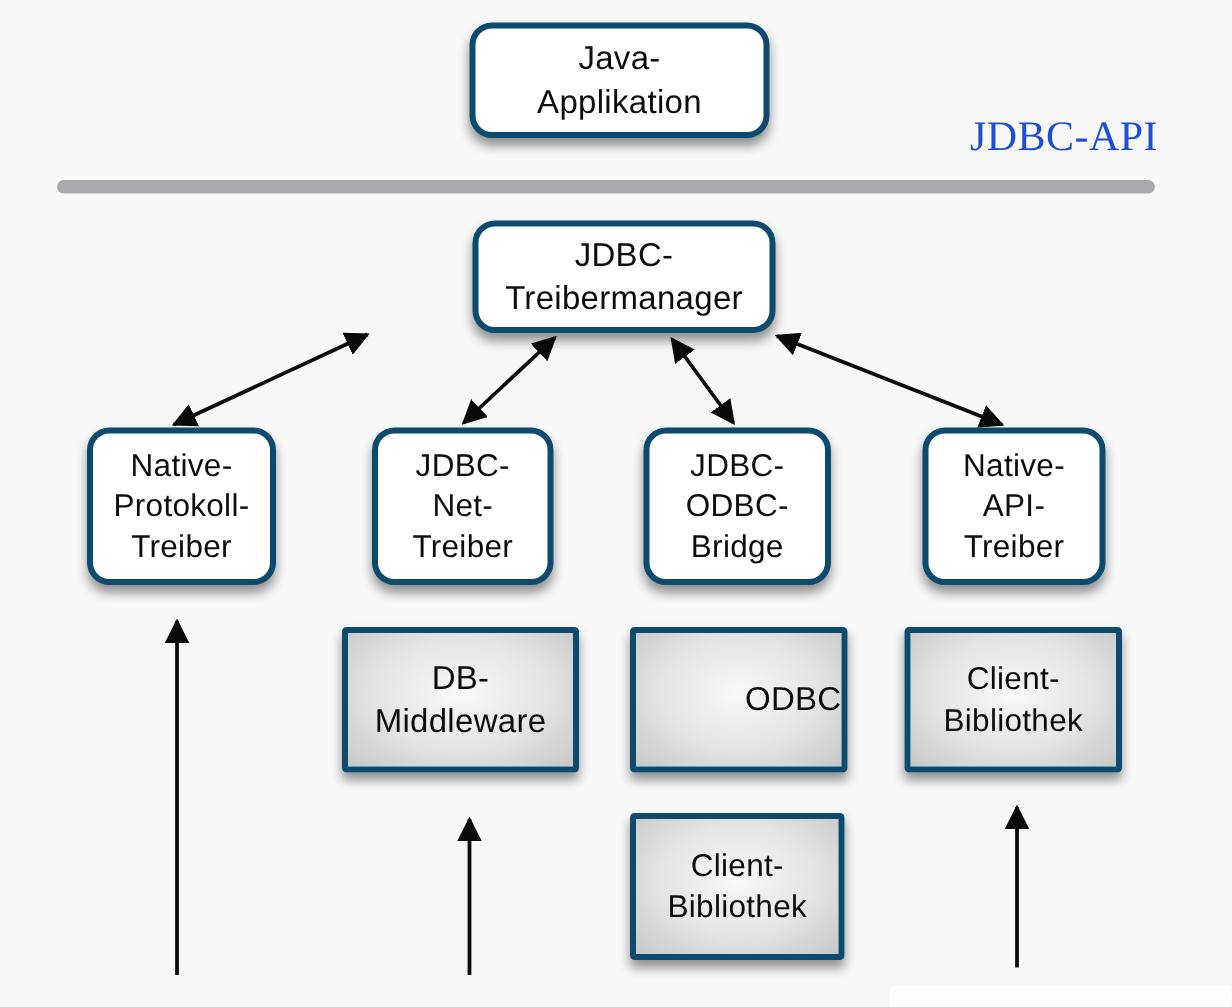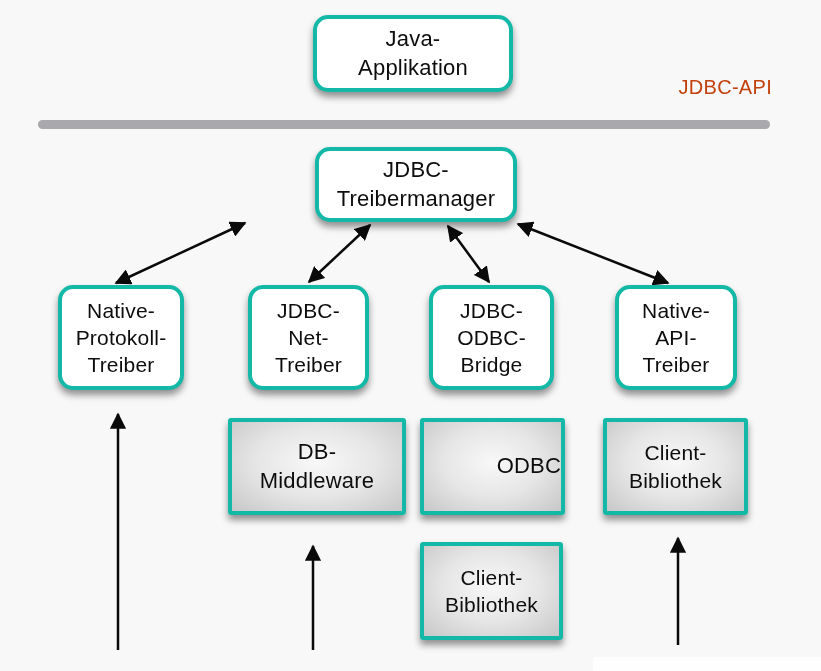--- a/index.html
+++ b/index.html
@@ -29,45 +29,46 @@
     display: flex;
     align-items: center;
     justify-content: center;
     text-align: center;
     white-space: pre-line;
     color: #0d0d0d;
     font-size: 22px;
     line-height: 1.3;
     letter-spacing: 0.2px;
     background: #ffffff;
-    border: 4px solid #14b8a6;
+    border: 4px solid #0c4a6e;
     border-radius: 15px;
     box-shadow: 0 5px 7px rgba(0,0,0,0.42);
   }
   .node.gray {
     border-radius: 3px;
     background: radial-gradient(ellipse at 50% 45%, #f8f8f8 0%, #e6e6e6 50%, #c7c7c7 100%);
   }
   #node-java        { left: 313px; top: 15px;  width: 200px; height: 77px; }
   #node-tm          { left: 315px; top: 147px; width: 202px; height: 75px; }
   #node-native-prot { left: 58px;  top: 285px; width: 126px; height: 105px; font-size: 21px; }
   #node-jdbc-net    { left: 248px; top: 285px; width: 121px; height: 105px; font-size: 21px; }
   #node-jdbc-odbc   { left: 429px; top: 285px; width: 125px; height: 105px; font-size: 21px; }
   #node-native-api  { left: 615px; top: 285px; width: 122px; height: 105px; font-size: 21px; }
-  #node-db-mw       { left: 228px; top: 418px; width: 178px; height: 97px; }
+  #node-db-mw       { left: 228px; top: 418px; width: 158px; height: 97px; }
   #node-odbc        { left: 420px; top: 418px; width: 145px; height: 97px; justify-content: flex-end; }
   #node-client-nat  { left: 603px; top: 418px; width: 145px; height: 97px; font-size: 21px; }
   #node-client-odbc { left: 420px; top: 542px; width: 143px; height: 98px; font-size: 21px; }
   .api-label {
     position: absolute;
     top: 76px;
     right: 49px;
-    font-size: 20px;
-    color: #c2410c;
+    font-size: 28px;
+    color: #1d4ed8;
     letter-spacing: 0.3px;
+    font-family: Liberation Serif, serif;
   }
   .divider {
     position: absolute;
     left: 38px;
     top: 120px;
     width: 732px;
     height: 9px;
     border-radius: 5px;
     background: #a9a9ad;
   }

